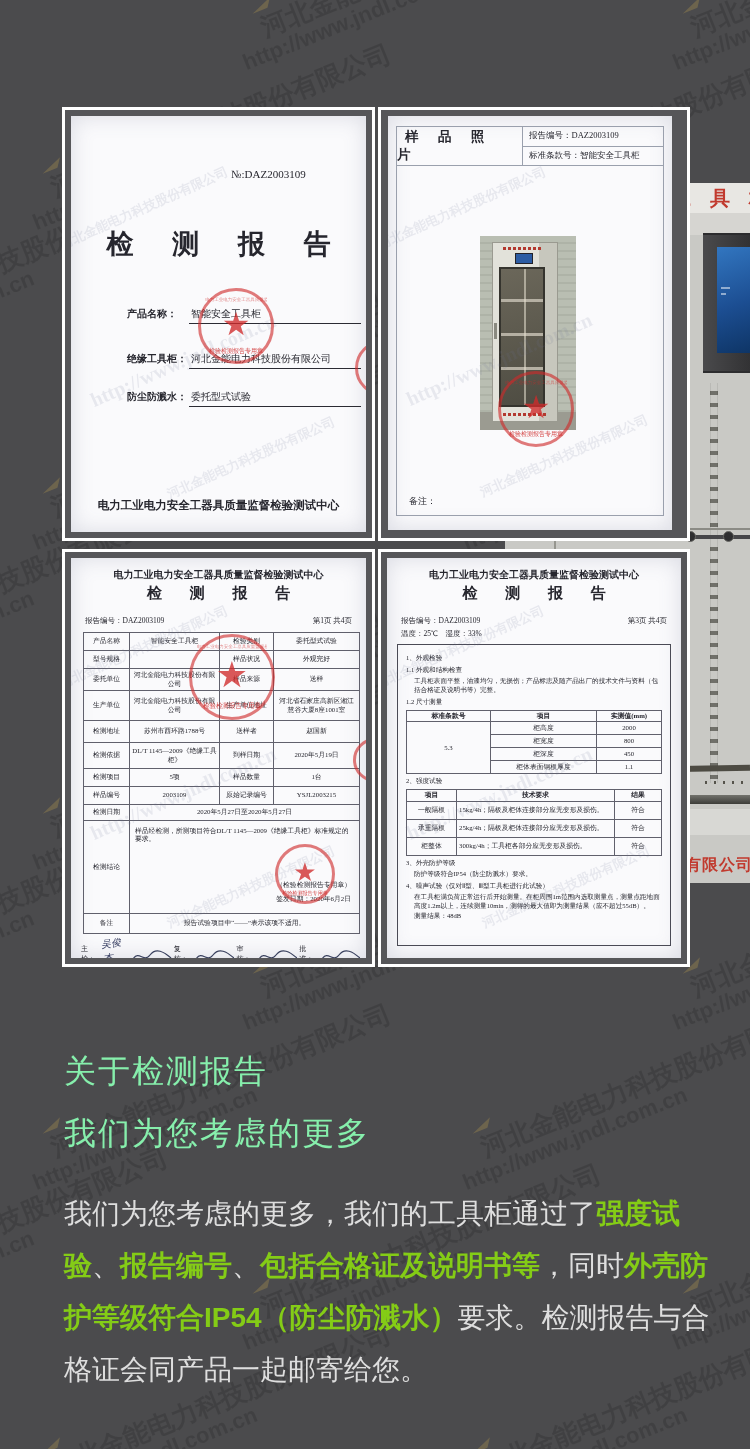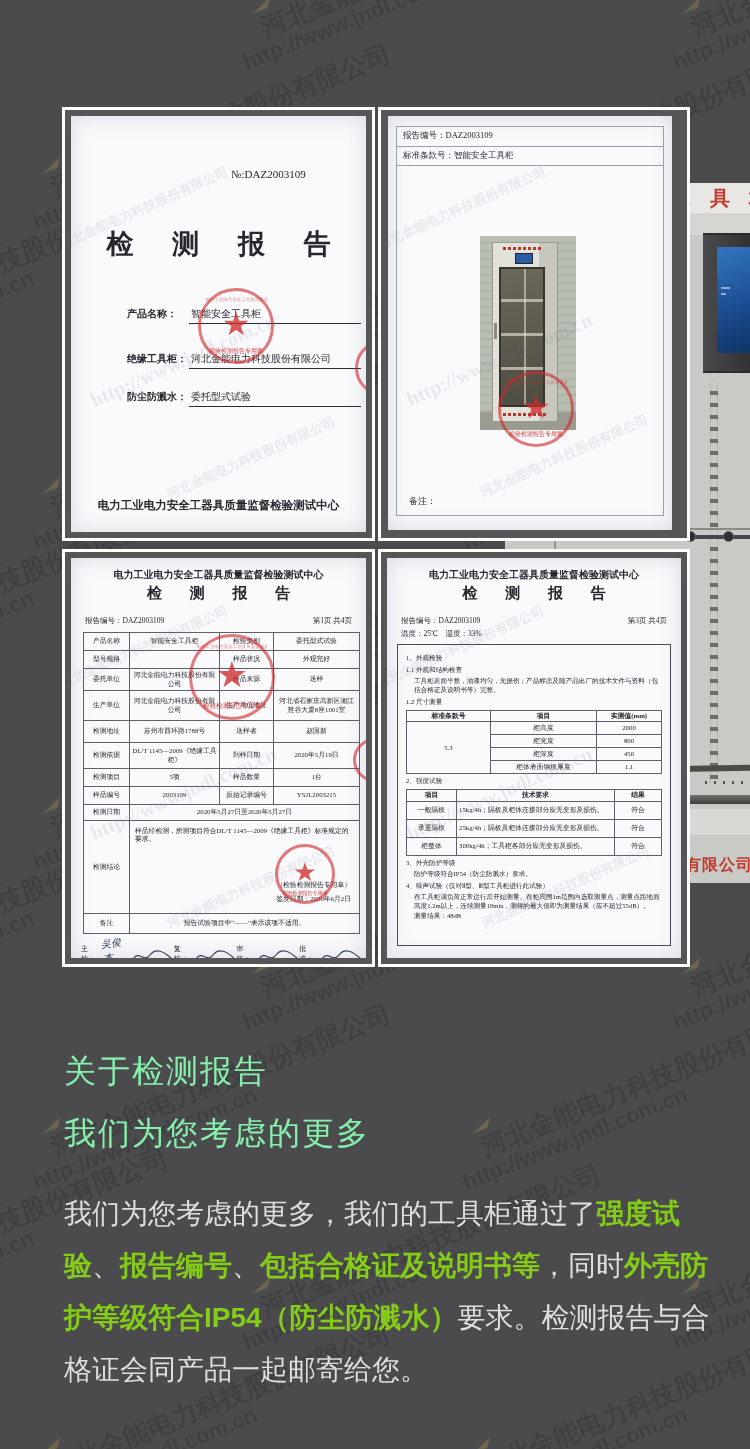--- a/index.html
+++ b/index.html
@@ -218,20 +218,21 @@
     <div class="paper-wm" style="left: -6%; top: 20%; font-size: 13px;">河北金能电力科技股份有限公司</div>
         <div class="paper-wm" style="left: 4%; top: 56%; font-size: 20px;">http://www.jndl.com.cn</div>
         <div class="paper-wm" style="left: 30%; top: 80%; font-size: 13px;">河北金能电力科技股份有限公司</div>
       </div>
   </div>
 
   <div class="frame" id="frame2">
     <div class="paper" id="paper2">
       <div class="d2-box">
         <div class="d2-head">
+          <div class="d2-title">样 品 照 片</div>
           <div class="d2-meta">
             <div>报告编号：DAZ2003109</div>
             <div>标准条款号：智能安全工具柜</div>
           </div>
         </div>
         <div class="d2-note">备注：</div>
       </div>
       <div class="d2-photo">
         <div class="d2-floor"></div>
         <div class="d2-cab">

